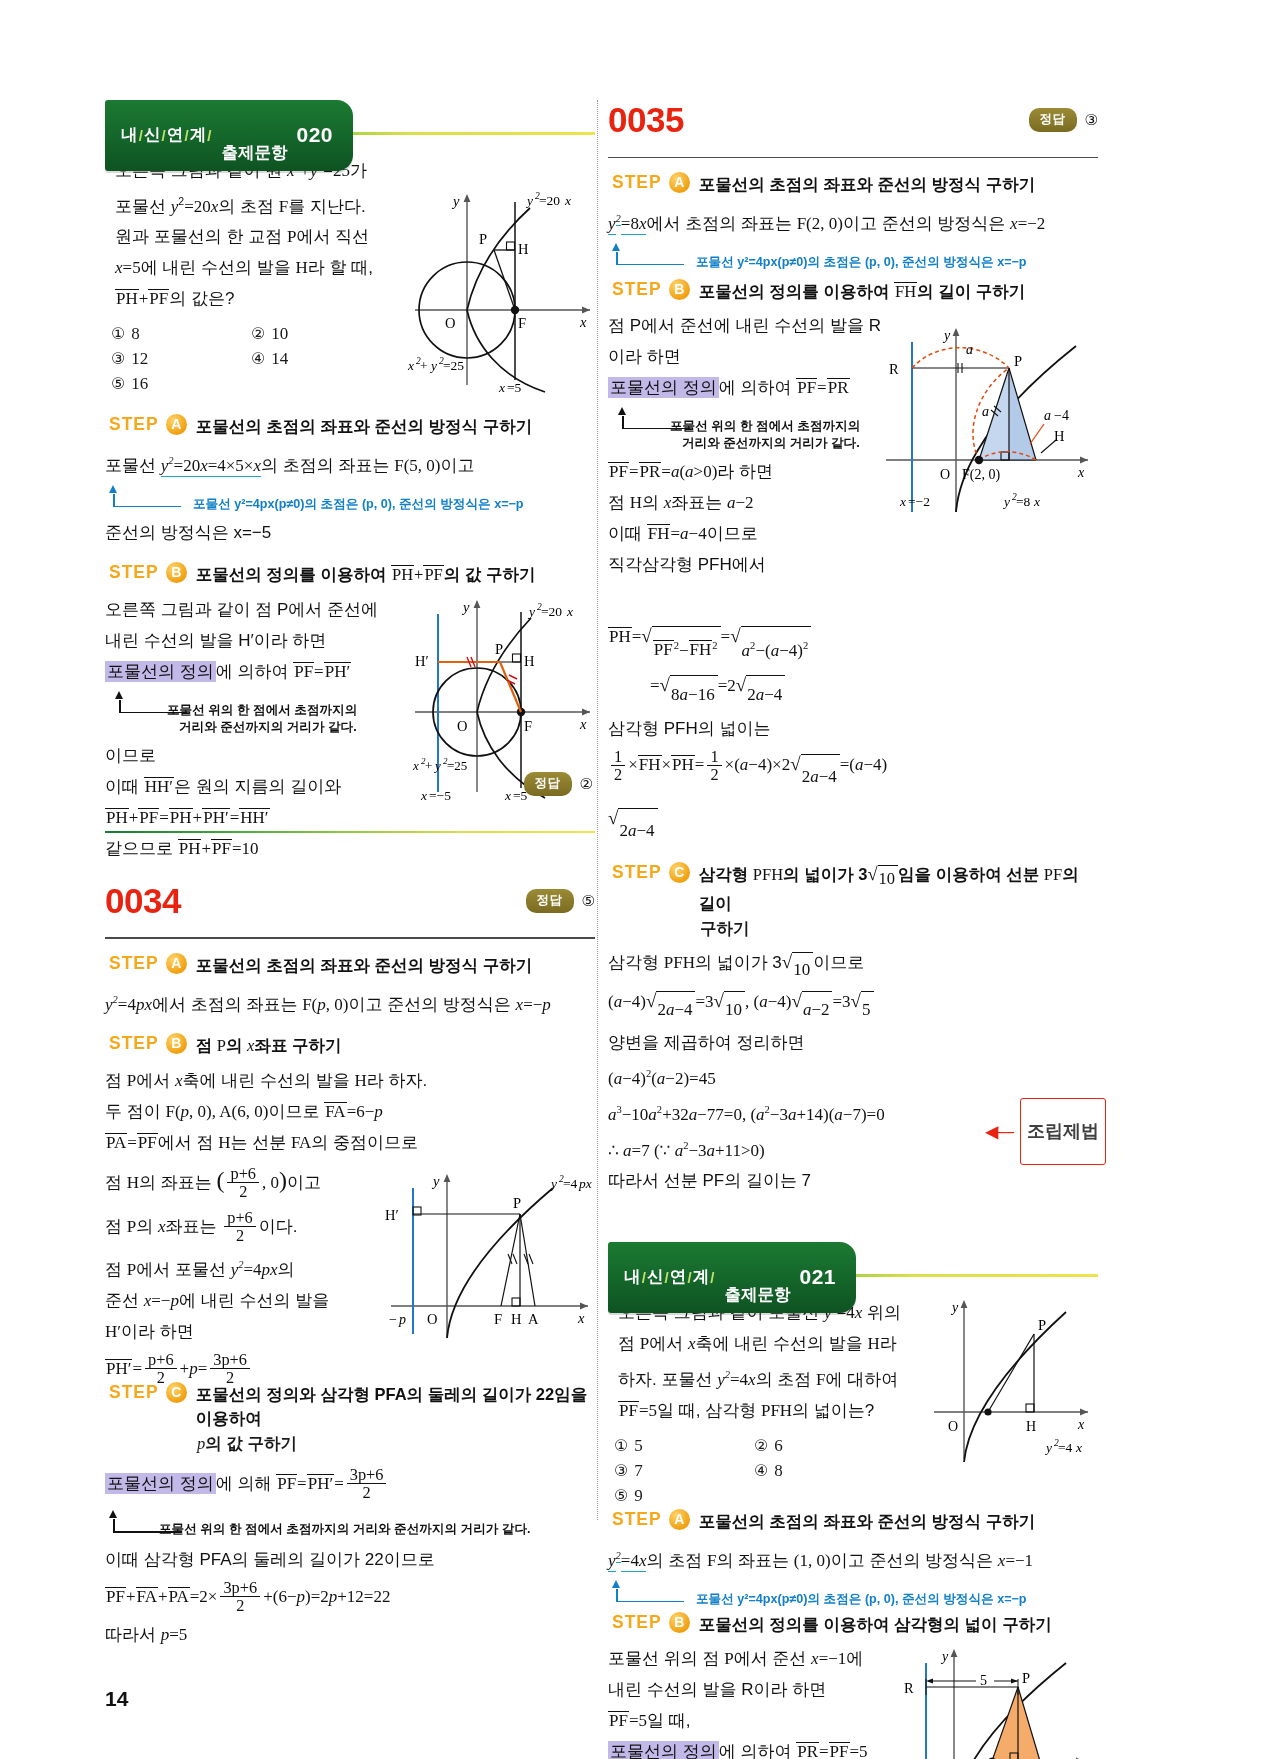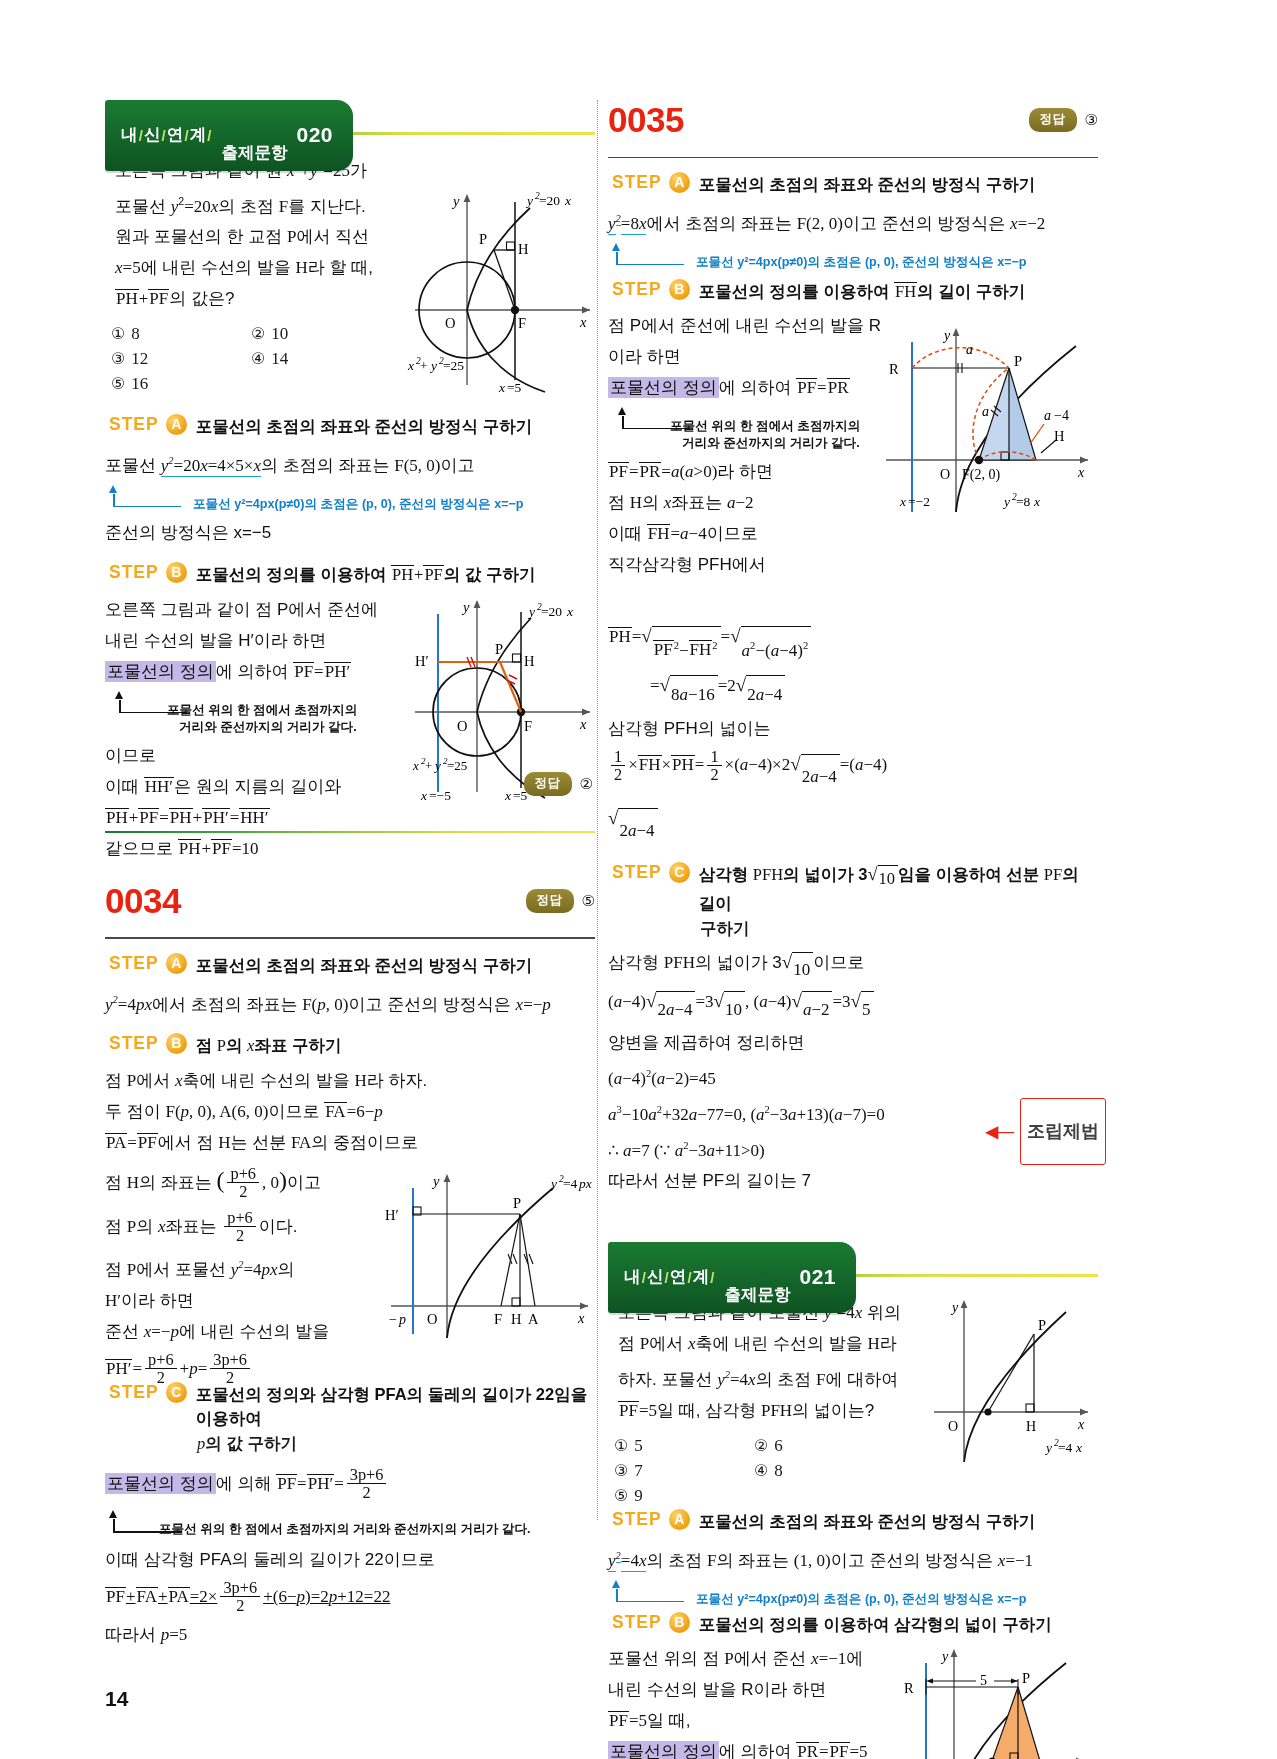--- a/index.html
+++ b/index.html
@@ -353,22 +353,22 @@
               <span class="d">2</span>
             </span><span class="mr">, 0</span><span class="mr" style="font-size:24px;">)</span>이고
         </div>
         <div class="ptext" style="line-height:44px;">
           점 <span class="mr">P</span>의 <span class="mi">x</span>좌표는 <span class="frac" style="font-size:19px;">
               <span class="n">p+6</span>
               <span class="d">2</span>
             </span>이다.
         </div>
         <div class="ptext">점 <span class="mr">P</span>에서 포물선 <span class="mi">y</span><sup class="sm mi">2</sup><span class="mr">=4</span><span class="mi">px</span>의</div>
+        <div class="ptext">준선 <span class="mi">x</span><span class="mr">=−</span><span class="mi">p</span>에 내린 수선의 발을</div>
         <div class="ptext"><span class="mr">H′</span>이라 하면</div>
-        <div class="ptext">준선 <span class="mi">x</span><span class="mr">=−</span><span class="mi">p</span>에 내린 수선의 발을</div>
         <div class="ptext" style="line-height:44px;">
           <span class="ov mr">PH′</span><span class="mr">=</span><span class="frac" style="font-size:19px;">
               <span class="n">p+6</span>
               <span class="d">2</span>
             </span><span class="mr">+</span><span class="mi">p</span><span class="mr">=</span><span class="frac" style="font-size:19px;">
               <span class="n">3p+6</span>
               <span class="d">2</span>
             </span>
         </div>
       </div>
@@ -422,21 +422,21 @@
           <span class="d">2</span>
         </span>
     </div>
     <div class="anno anno-row anno-dark">
       <div class="hookbox" style="width:56px;">
           <span class="arrowup"></span>
         </div>
       <div class="anno-text" style="margin-top:13px;margin-left:-2px;">포물선 위의 한 점에서 초점까지의 거리와 준선까지의 거리가 같다.</div>
     </div>
     <div class="ptext" style="margin-top:6px;">이때 삼각형 PFA의 둘레의 길이가 22이므로</div>
-    <div class="ptext" style="line-height:44px;text-decoration:underline;">
+    <div class="ptext" style="line-height:44px;">
       <span class="ov mr">PF</span><span class="mr">+</span><span class="ov mr">FA</span><span class="mr">+</span><span class="ov mr">PA</span><span class="mr">=2×</span><span class="frac" style="font-size:19px;">
           <span class="n">3p+6</span>
           <span class="d">2</span>
         </span><span class="mr">+(6−</span><span class="mi">p</span><span class="mr">)=2</span><span class="mi">p</span><span class="mr">+12=22</span>
     </div>
     <div class="ptext">따라서 <span class="mi">p</span><span class="mr">=5</span></div>
   </div>
 
   <div class="col col-right">
 
@@ -596,21 +596,21 @@
           <span class="sign">√</span>
           <span class="body"><span class="mi">a</span><span class="mr">−2</span></span>
         </span><span class="mr">=3</span><span class="rad">
           <span class="sign">√</span>
           <span class="body">5</span>
         </span>
     </div>
     <div class="ptext">양변을 제곱하여 정리하면</div>
     <div class="ptext eq"><span class="mr">(</span><span class="mi">a</span><span class="mr">−4)</span><sup class="sm">2</sup><span class="mr">(</span><span class="mi">a</span><span class="mr">−2)=45</span></div>
     <div class="ptext eq" style="position:relative;">
-      <span class="mi">a</span><sup class="sm">3</sup><span class="mr">−10</span><span class="mi">a</span><sup class="sm">2</sup><span class="mr">+32</span><span class="mi">a</span><span class="mr">−77=0, (</span><span class="mi">a</span><sup class="sm">2</sup><span class="mr">−3</span><span class="mi">a</span><span class="mr">+13)(</span><span class="mi">a</span><span class="mr">−7)=0</span>
+      <span class="mi">a</span><sup class="sm">3</sup><span class="mr">−10</span><span class="mi">a</span><sup class="sm">2</sup><span class="mr">+32</span><span class="mi">a</span><span class="mr">−77=0, (</span><span class="mi">a</span><sup class="sm">2</sup><span class="mr">−3</span><span class="mi">a</span><span class="mr">+14)(</span><span class="mi">a</span><span class="mr">−7)=0</span>
       <span class="rednote" style="position:absolute;right:-8px;top:4px;">
         <span class="arw">◀—</span>
         <span class="redbox">조립제법</span>
       </span>
     </div>
     <div class="ptext eq"><span class="mr">∴ </span><span class="mi">a</span><span class="mr">=7 (∵ </span><span class="mi">a</span><sup class="sm">2</sup><span class="mr">−3</span><span class="mi">a</span><span class="mr">+11&gt;0)</span></div>
     <div class="ptext">따라서 선분 PF의 길이는 7</div>
 
     <div class="pill-wrap" style="margin-top:46px;">
       <div class="pill-line"></div>

